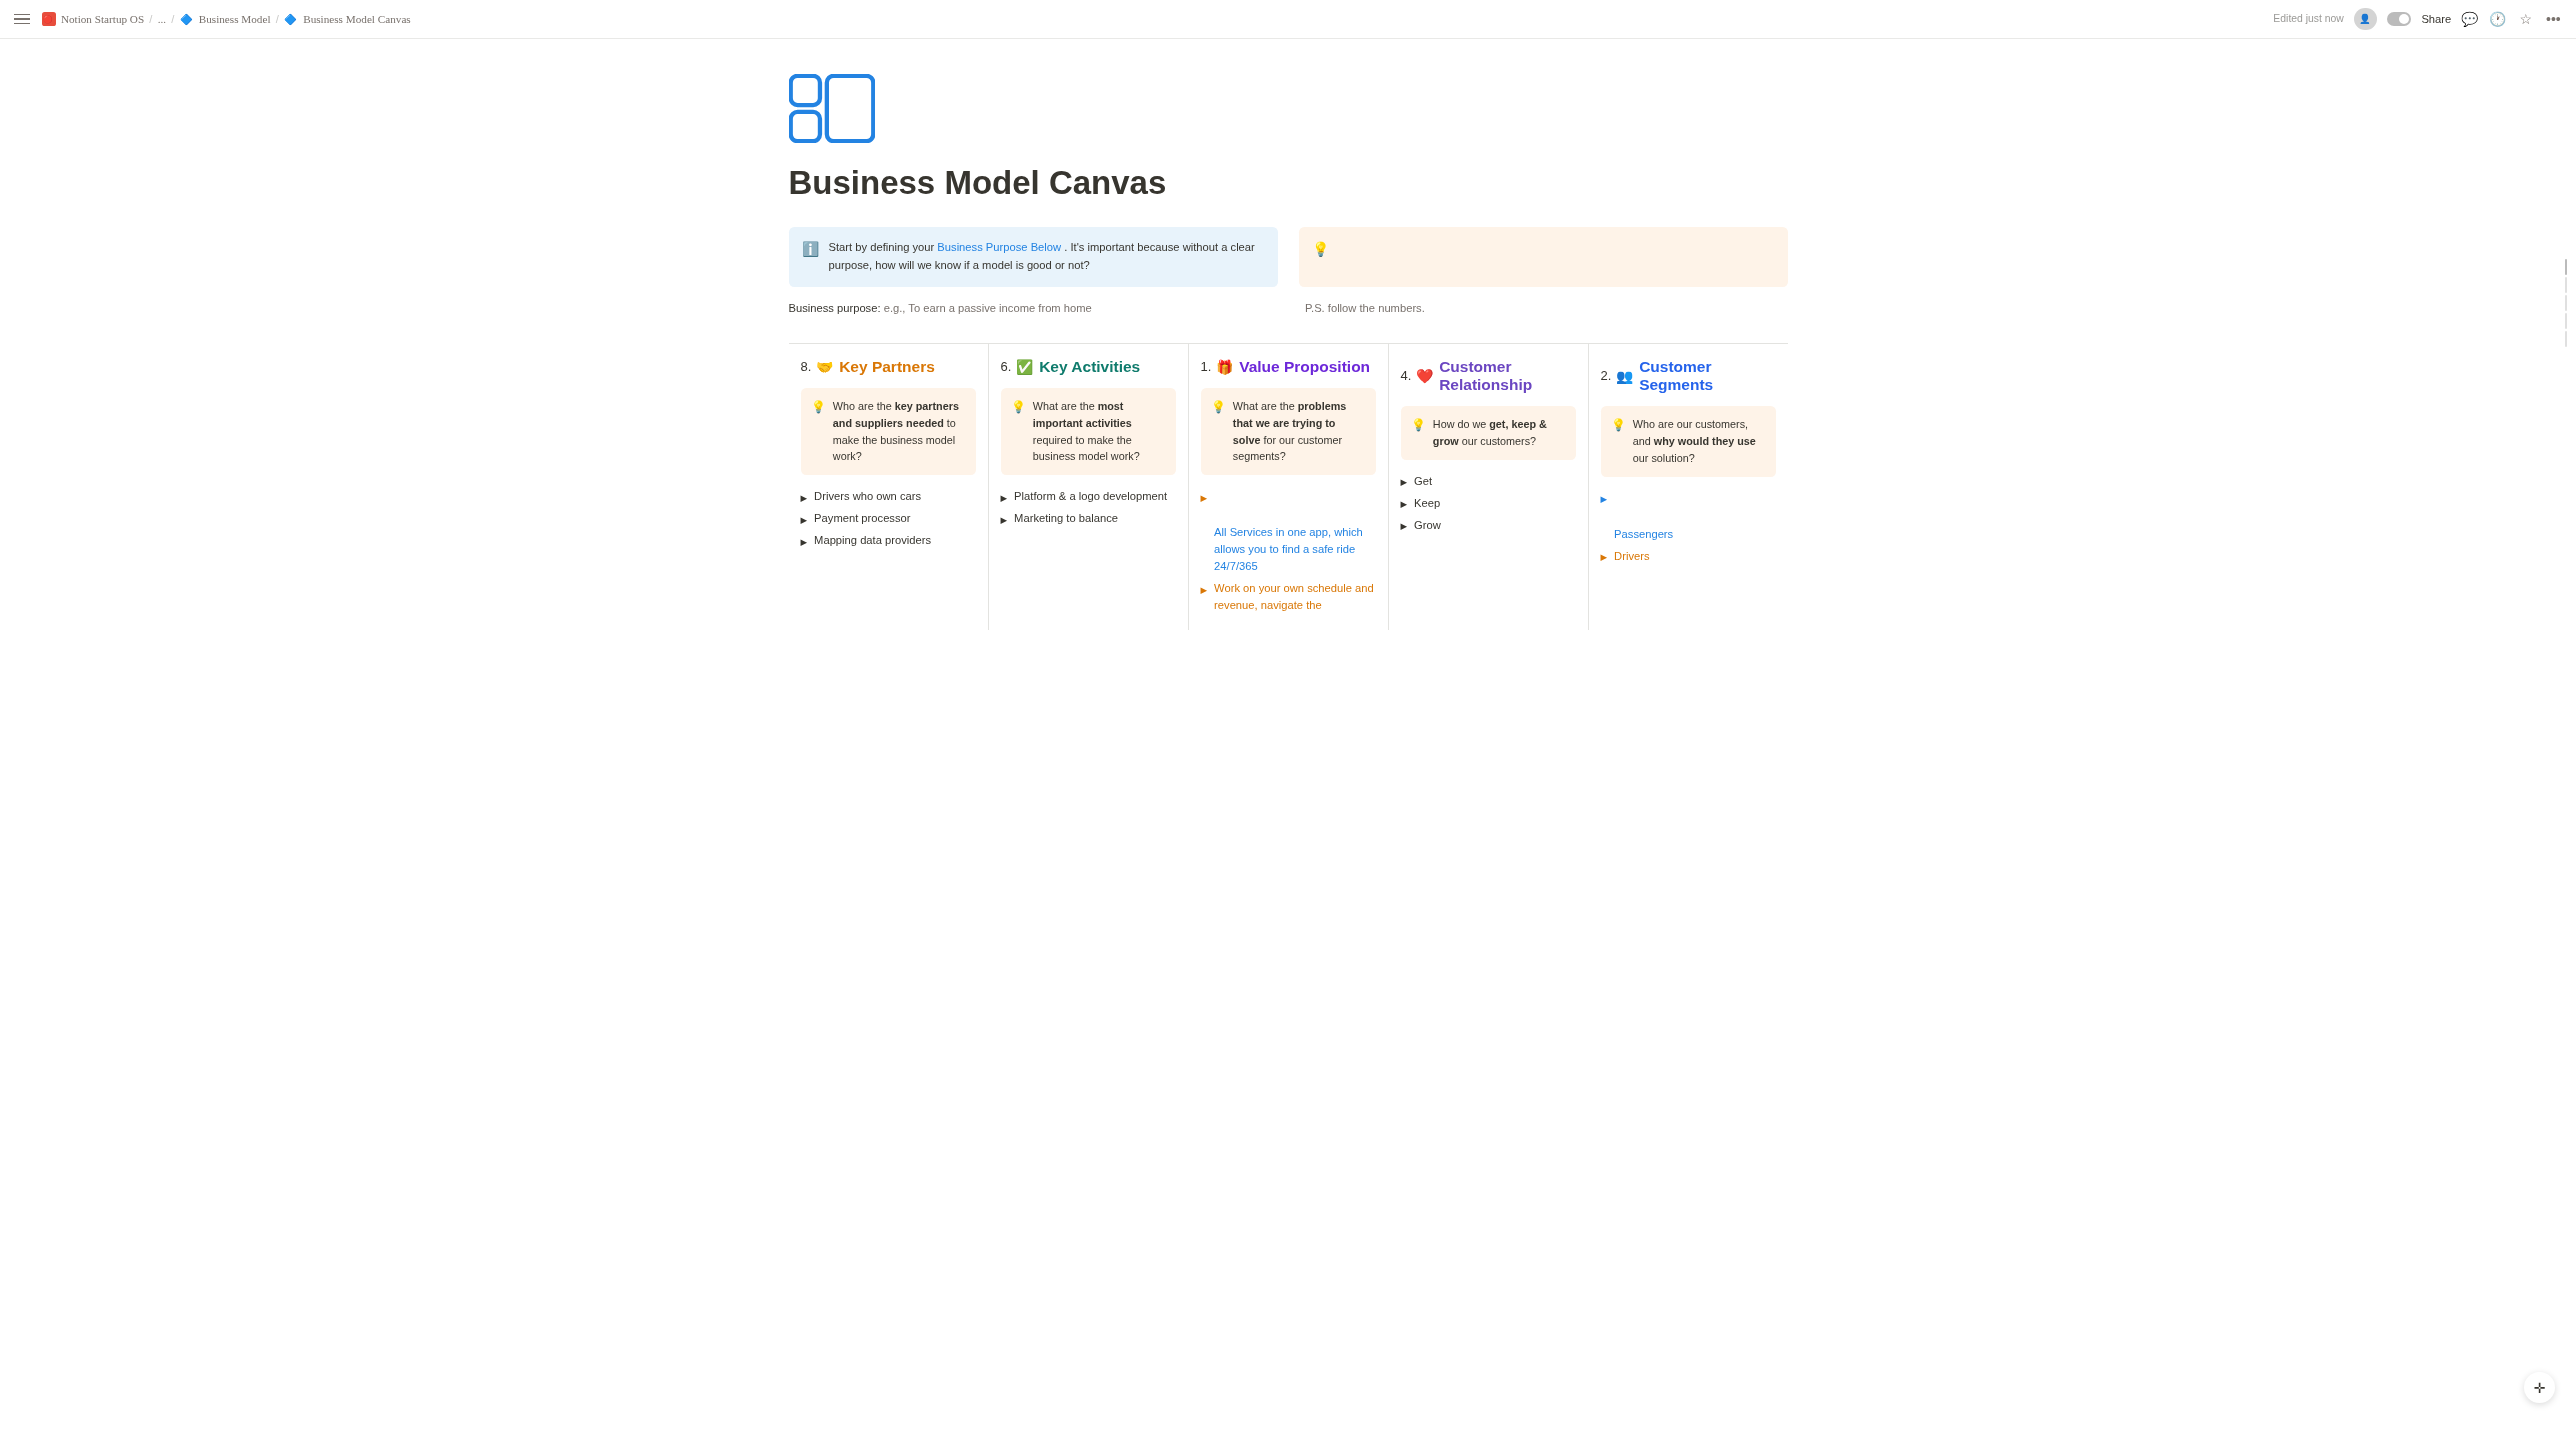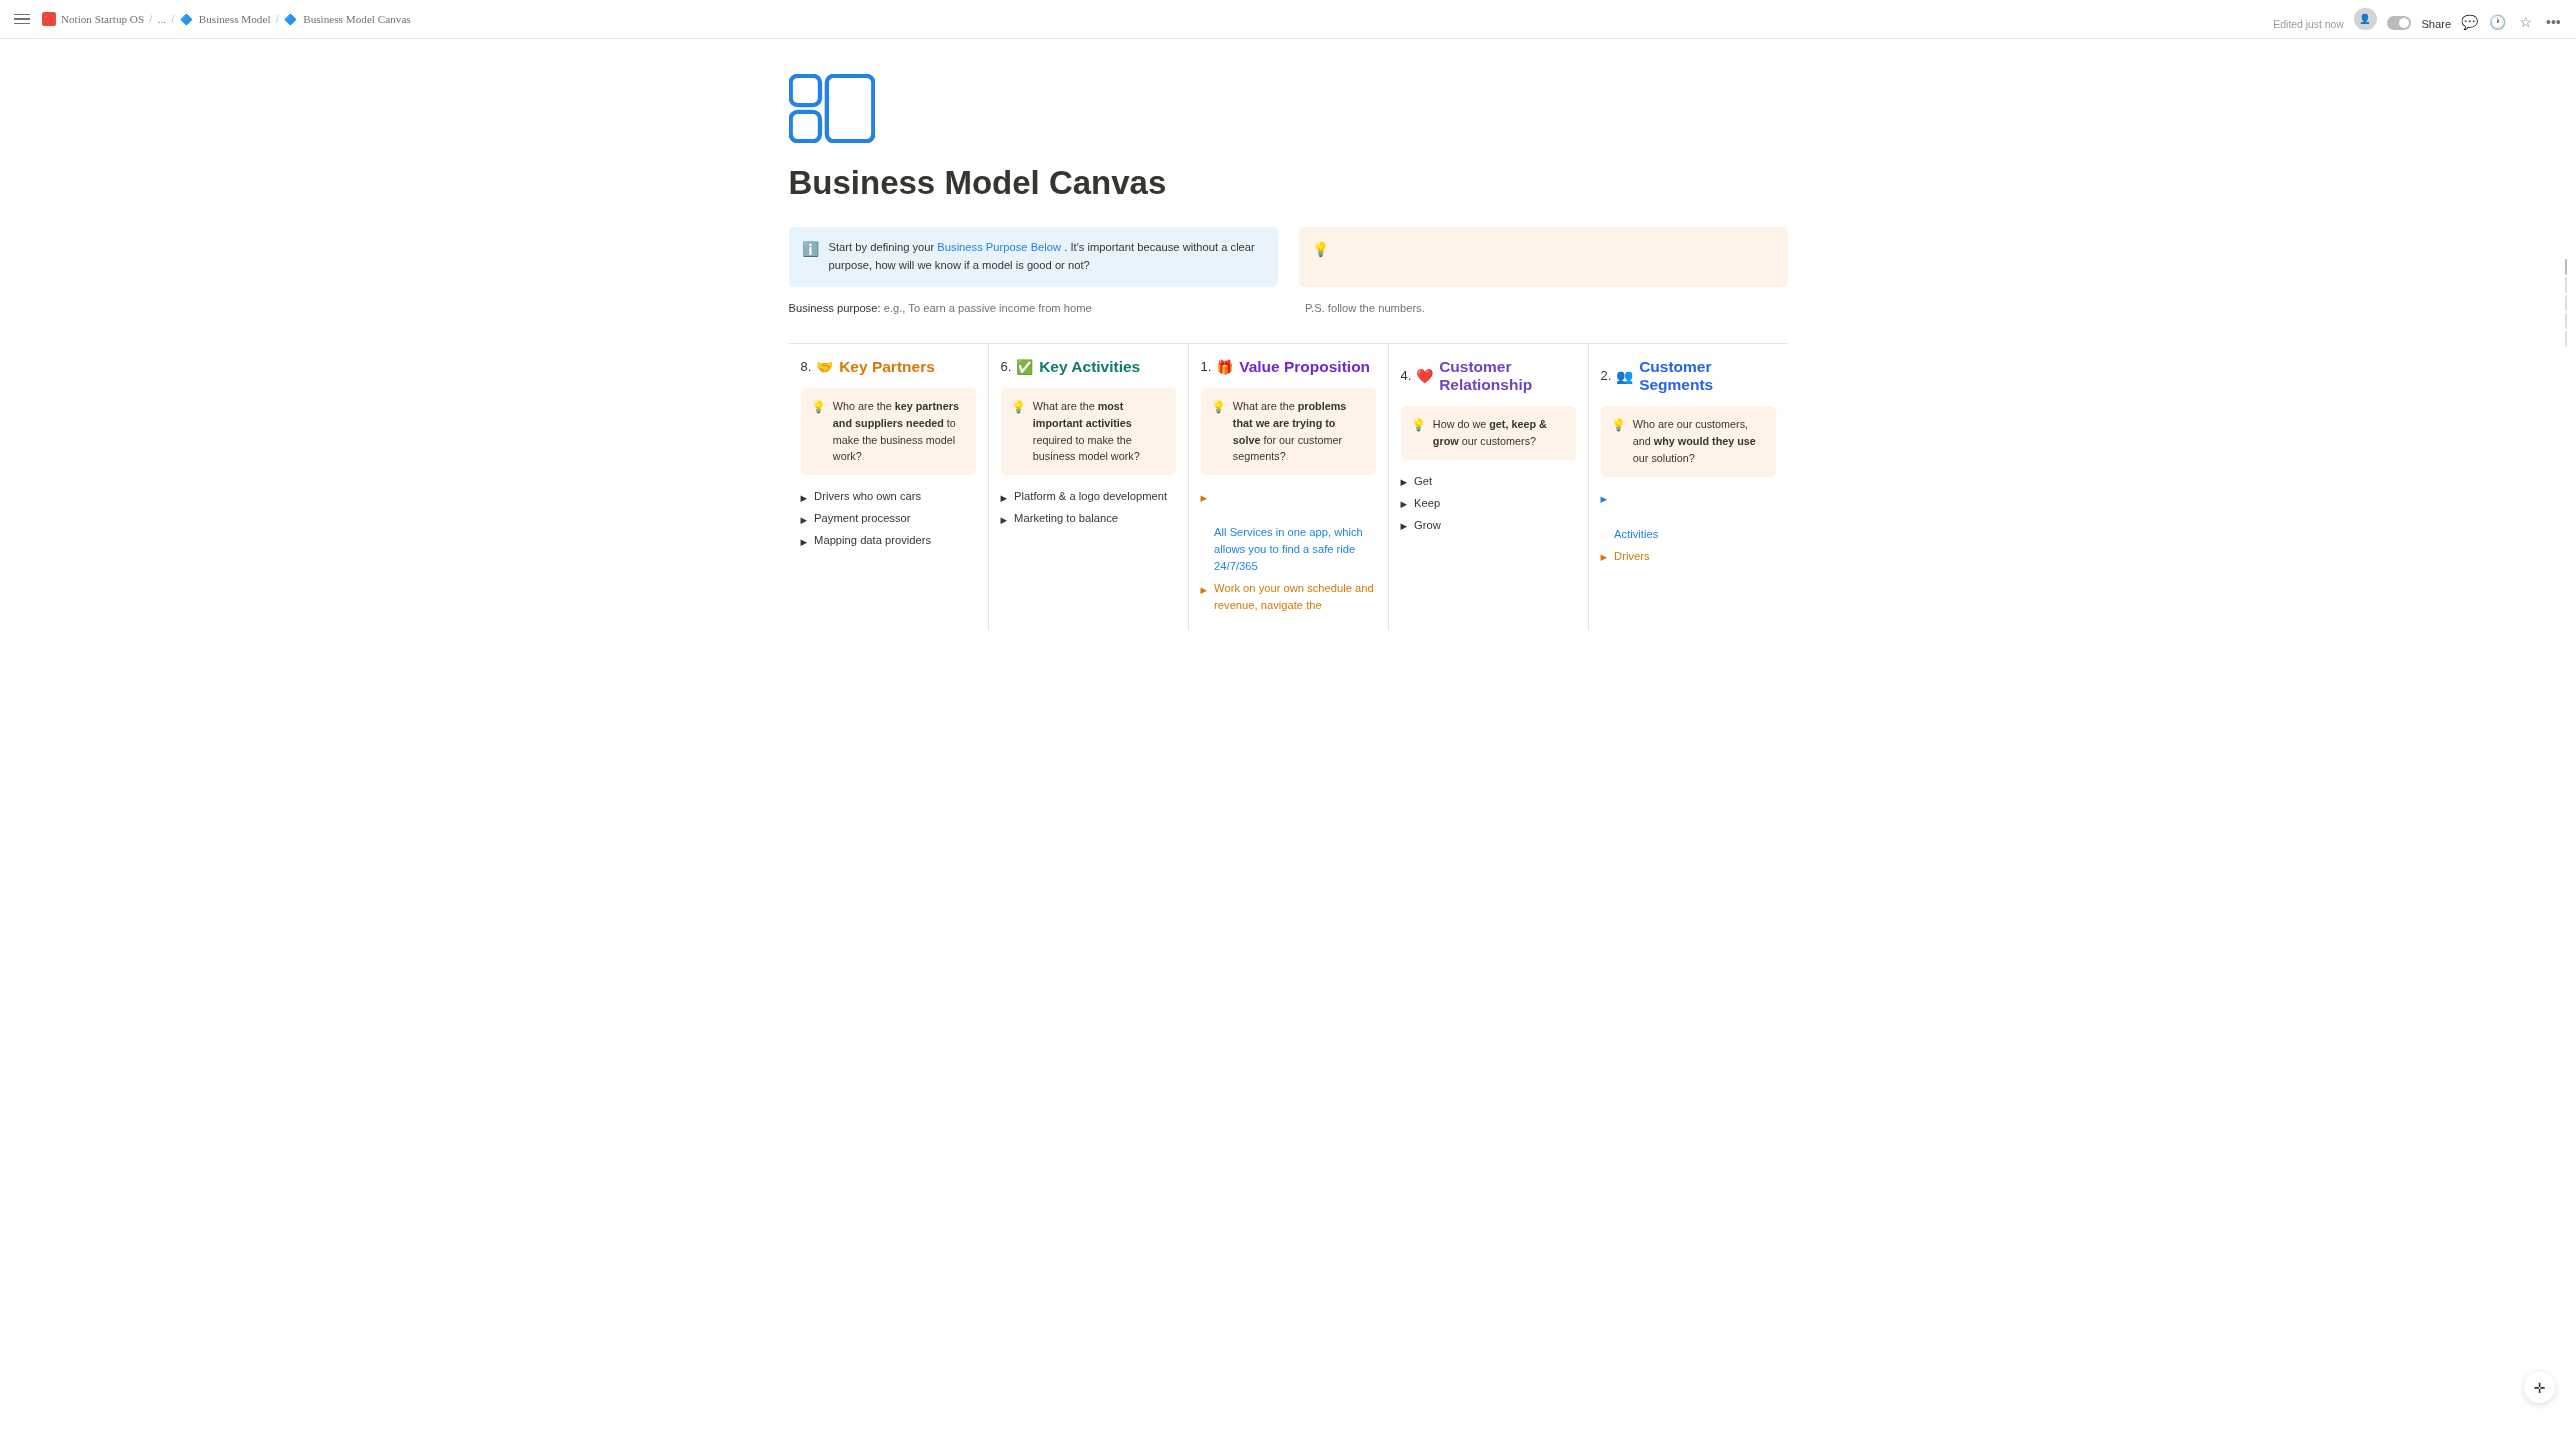--- a/index.html
+++ b/index.html
@@ -69,21 +69,21 @@
       width: 14px;
       height: 14px;
       display: inline-flex;
       align-items: center;
       justify-content: center;
       font-size: 10.4px;
       color: #2383e2;
     }
     .topbar-right {
       display: flex;
-      align-items: flex-end;
+      align-items: center;
       gap: 10.4px;
       color: #78716c;
       font-size: 11.2px;
     }
     .edited-text { color: #9b9a97; font-size: 10.4px; }
     .avatar {
       width: 22.4px;
       height: 22.4px;
       border-radius: 50%;
       background: #d4d4d4;
@@ -476,21 +476,21 @@
         <span class="col-emoji">👥</span>
         <span class="col-title col-title-blue">Customer Segments</span>
       </div>
       <div class="prompt-box">
         <span class="prompt-icon">💡</span>
         <span>Who are our customers, and <strong class="bold-text">why would they use</strong> our solution?</span>
       </div>
       <ul class="list-items">
         <li>
           <span class="list-arrow-orange" style="color:#2383e2">▶</span>
-          <span class="list-text-blue">Activities</span>
+          <span class="list-text-blue">Passengers</span>
         </li>
         <li>
           <span class="list-arrow-orange">▶</span>
           <span class="list-text-orange">Drivers</span>
         </li>
       </ul>
     </div>
 
   </div>
 

